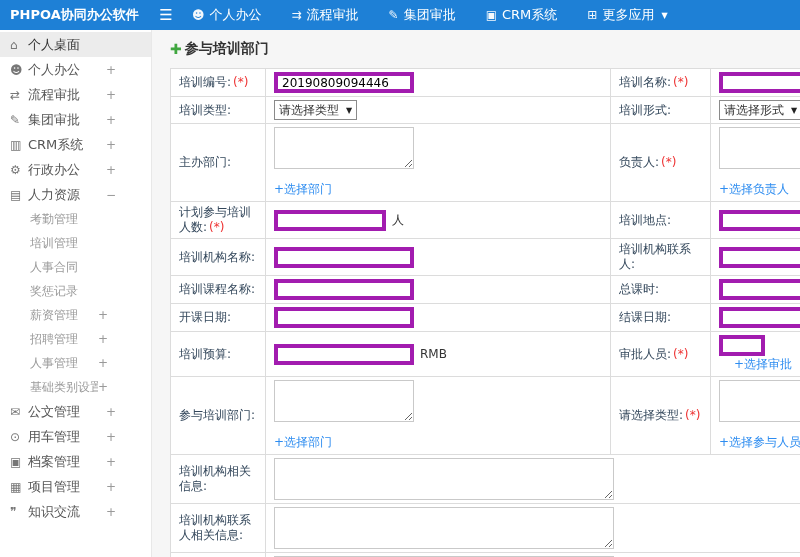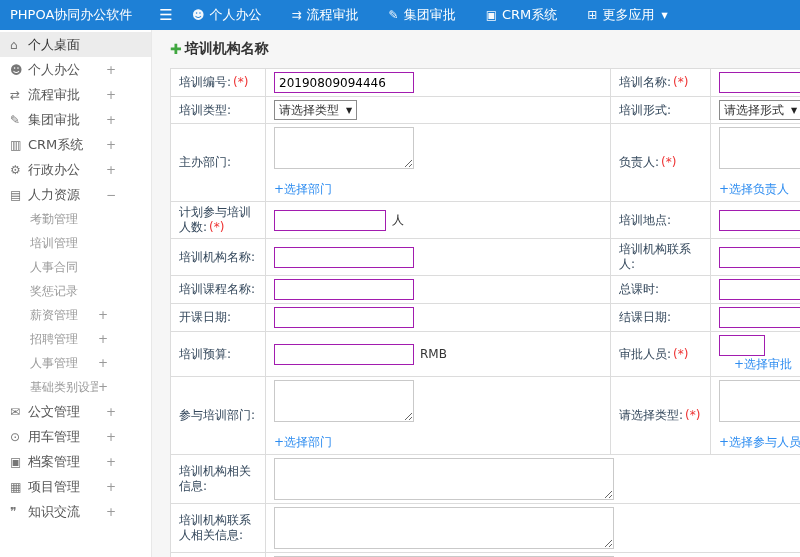--- a/index.html
+++ b/index.html
@@ -8,21 +8,21 @@
     --required:#ee3333;
     --title_icon:#3fa63f;
     --sidebar_active_bg:#ececec;
   }
   *{box-sizing:border-box;margin:0;padding:0}
   html,body{width:800px;height:557px;overflow:hidden;
     font-family:"DejaVu Sans","Liberation Sans",sans-serif;font-size:13px;color:#333;background:#fff}
 
   
   .topbar{height:30px;background:var(--topbar);display:flex;align-items:center;color:#fff}
-  .logo{width:152px;flex:0 0 152px;font-weight:normal;font-size:13px;padding-left:10px;white-space:nowrap;overflow:hidden}
+  .logo{width:152px;flex:0 0 152px;font-weight:bold;font-size:13px;padding-left:10px;white-space:nowrap;overflow:hidden}
   .hamburger{width:28px;text-align:center;font-size:15px;cursor:pointer}
   .nav{display:flex;align-items:center;gap:30px;margin-left:12px}
   .nav-item{display:flex;align-items:center;gap:5px;font-size:13px;cursor:pointer;white-space:nowrap}
   .nav-icon{font-size:12px;opacity:.95}
   .nav-caret{font-size:8px;margin-left:2px}
 
   
   .layout{display:flex;height:527px}
   .sidebar{width:152px;flex:0 0 152px;background:#fff;border-right:1px solid #e8e8e8;padding-top:2px;overflow:hidden}
   .side-item{display:flex;align-items:center;height:25px;padding:0 12px 0 10px;color:#555;font-size:13px;cursor:pointer;white-space:nowrap}
@@ -35,21 +35,21 @@
 
   .main{flex:1;background:#f6f6f6;padding:10px 0 0 18px;overflow:hidden}
   .page-title{font-size:14px;font-weight:bold;color:#333;margin-bottom:10px;display:flex;align-items:center;gap:3px;height:18px}
   .title-plus{color:var(--title_icon);font-size:14px;font-weight:bold}
 
   
   table.form{border-collapse:collapse;table-layout:fixed;width:660px;background:#fff}
   table.form td{border:1px solid #dcdcdc;padding:3px 8px;font-size:12px;vertical-align:middle}
   td.lbl{color:#33475b;line-height:1.25}
   .req{color:var(--required);margin-left:2px}
-  input.txt{border:1px solid #a21caf;height:21px;padding:0 4px;font-size:12px;font-family:inherit;background:#fff;vertical-align:middle}
+  input.txt{border:4px solid #a21caf;height:21px;padding:0 4px;font-size:12px;font-family:inherit;background:#fff;vertical-align:middle}
   .c-left input.txt{width:140px}
   .c-right input.txt{width:150px}
   .suffix{margin-left:6px;color:#333}
   .selectbox{display:inline-flex;align-items:center;border:1px solid #8a8a8a;background:#fff;height:20px;padding:0 4px;font-size:12px;gap:7px;cursor:pointer}
   .selectbox .car{font-size:8px;color:#222}
   textarea.ta{border:1px solid #c9c9c9;width:140px;height:42px;background:#fff;font-family:inherit;font-size:12px;display:block}
   .c-right textarea.ta{width:150px}
   textarea.ta.wide{width:340px;height:42px}
   a.link{color:var(--link);font-size:12px;text-decoration:none;cursor:pointer;white-space:nowrap}
   a.link.under-link{display:inline-block;margin-top:12px}
@@ -175,21 +175,21 @@
       </div>
       <div class="side-item" data-name="sidebar-item">
         <span class="side-icon" data-name="chat-icon">❞</span>
         <span class="side-label" data-name="sidebar-item-label">知识交流</span>
         <span class="side-expand" data-name="expand-plus-icon">+</span>
       </div>
     </div>
   <div class="main" data-name="main-content">
     <div class="page-title" data-name="page-title">
       <span class="title-plus" data-name="plus-icon">✚</span>
-      <span data-name="page-title-text">培训机构名称</span>
+      <span data-name="page-title-text">参与培训部门</span>
     </div>
     <table class="form" data-name="training-form-table">
       <colgroup>
           <col style="width:95px">
           <col style="width:345px">
           <col style="width:100px">
           <col style="width:120px">
         </colgroup>
       <tbody data-name="training-form-body">
           <tr data-name="form-row">

